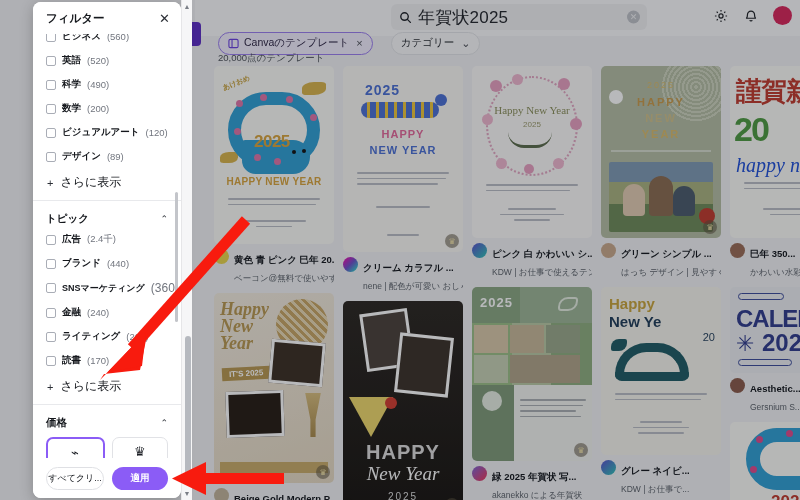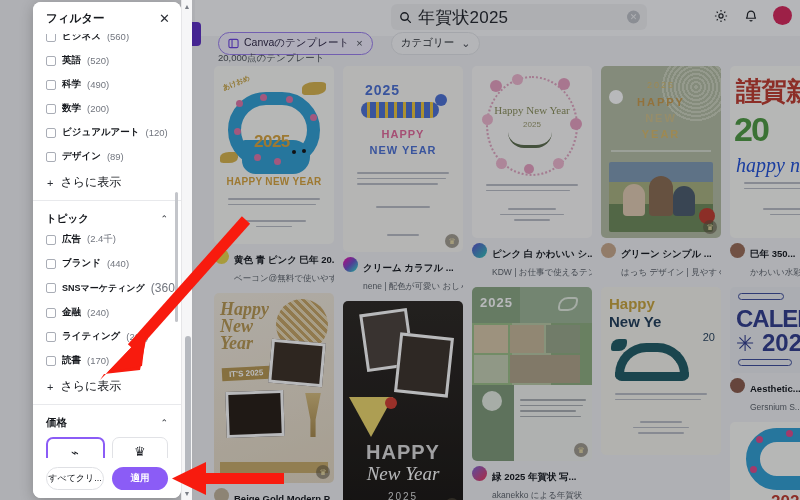--- a/index.html
+++ b/index.html
@@ -518,20 +518,27 @@
                 <i style="width:100%"></i>
                 <i style="width:94%"></i>
               </div>
             <div class="lines" style="top:134px;">
                 <i style="width:46%;margin-left:27%"></i>
                 <i style="width:62%;margin-left:19%"></i>
                 <i style="width:50%;margin-left:25%"></i>
               </div>
           </div>
         </div>
+        <div class="meta">
+          <span class="av" style="background:linear-gradient(135deg,#5a4fcf,#2ec4b6)"></span>
+          <span class="mtext">
+            <span class="mtitle">グレー ネイビ...</span>
+            <span class="msub">KDW | お仕事で...</span>
+          </span>
+        </div>
       </div>
     </div>
 
     <div class="col">
       <div class="card">
         <div class="thumb" style="height:172px;background:#fdfcf8;">
           <div class="t-inner">
             <div style="position:absolute;left:6px;top:8px;font-size:26px;font-weight:800;color:#c0392b;letter-spacing:-1px;">謹賀新</div>
             <div style="position:absolute;left:4px;top:44px;font-size:34px;font-weight:900;color:#4d9a3f;letter-spacing:-2px;">20</div>
             <div style="position:absolute;left:6px;top:88px;font-family:'Liberation Serif',serif;font-style:italic;font-size:20px;color:#1d4ed8;">happy n</div>

